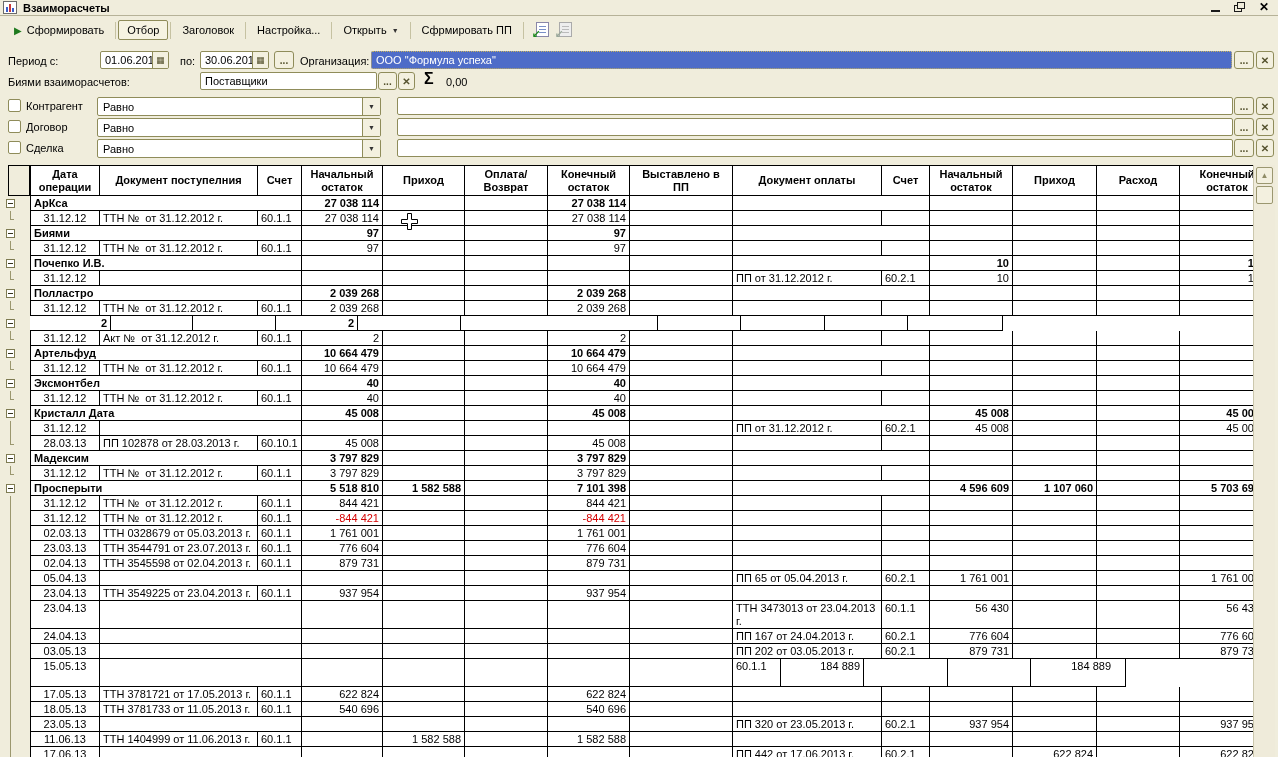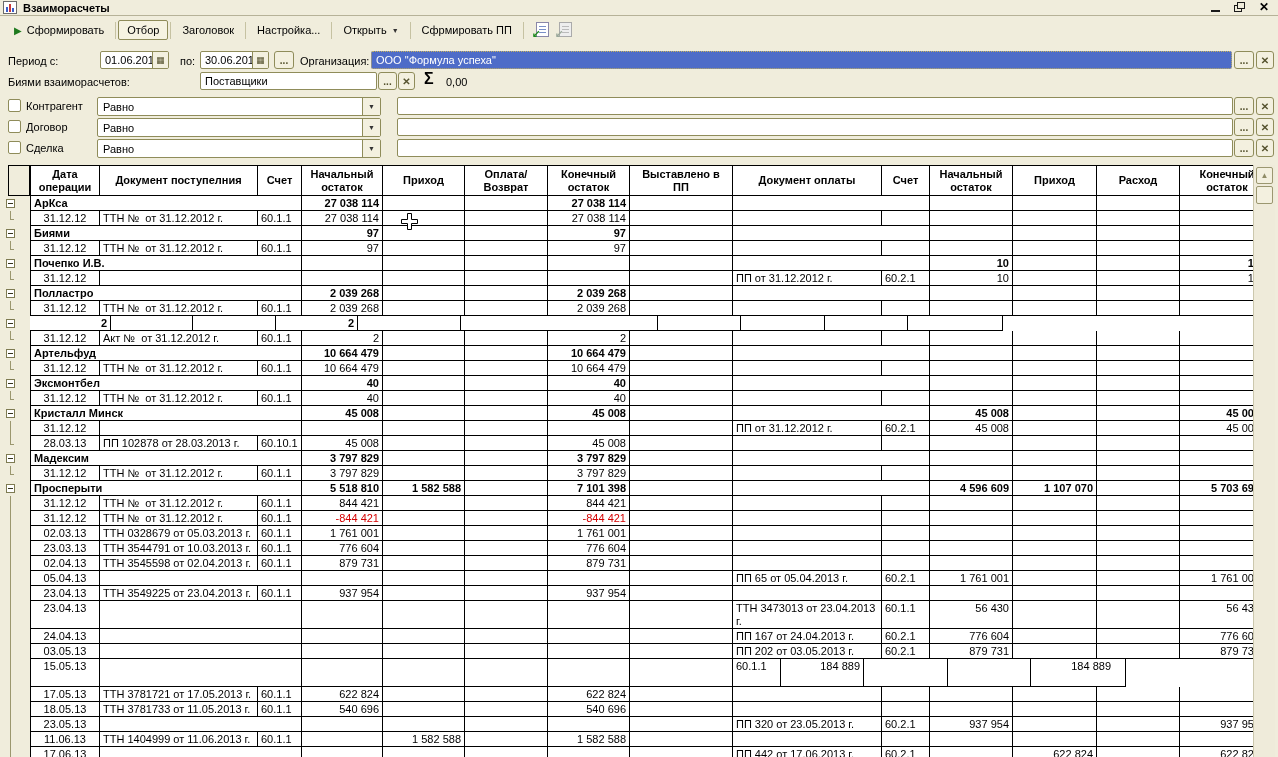--- a/index.html
+++ b/index.html
@@ -480,21 +480,21 @@
           <div class="cell txt" style="width: 48px;"></div>
           <div class="cell num" style="width: 83px;"></div>
           <div class="cell num" style="width: 84px;"></div>
           <div class="cell num" style="width: 83px;"></div>
           <div class="cell num last" style="width: 95px;"></div>
         </div>
         <div class="row g" style="height: 15px;">
           <div class="cell tree" style="width: 30px;">
             <div class="minusbox"></div>
           </div>
-          <div class="cell txt bl" style="width: 272px;">Кристалл Минск</div>
+          <div class="cell txt bl" style="width: 272px;">Кристалл Дата</div>
           <div class="cell num" style="width: 81px;">45 008</div>
           <div class="cell num" style="width: 82px;"></div>
           <div class="cell num" style="width: 83px;"></div>
           <div class="cell num" style="width: 82px;">45 008</div>
           <div class="cell num" style="width: 103px;"></div>
           <div class="cell txt" style="width: 197px;"></div>
           <div class="cell num" style="width: 83px;">45 008</div>
           <div class="cell num" style="width: 84px;"></div>
           <div class="cell num" style="width: 83px;"></div>
           <div class="cell num last" style="width: 95px;">45 008</div>
@@ -576,21 +576,21 @@
             <div class="minusbox"></div>
           </div>
           <div class="cell txt bl" style="width: 272px;">Просперыти</div>
           <div class="cell num" style="width: 81px;">5 518 810</div>
           <div class="cell num" style="width: 82px;">1 582 588</div>
           <div class="cell num" style="width: 83px;"></div>
           <div class="cell num" style="width: 82px;">7 101 398</div>
           <div class="cell num" style="width: 103px;"></div>
           <div class="cell txt" style="width: 197px;"></div>
           <div class="cell num" style="width: 83px;">4 596 609</div>
-          <div class="cell num" style="width: 84px;">1 107 070</div>
+          <div class="cell num" style="width: 84px;">1 107 060</div>
           <div class="cell num" style="width: 83px;"></div>
           <div class="cell num last" style="width: 95px;">5 703 699</div>
         </div>
         <div class="row" style="height: 15px;">
           <div class="cell tree" style="width: 30px;">
             <div class="tvline"></div>
           </div>
           <div class="cell date bl" style="width: 70px;">31.12.12</div>
           <div class="cell txt" style="width: 158px;">ТТН №  от 31.12.2012 г.</div>
           <div class="cell txt" style="width: 44px;">60.1.1</div>
@@ -642,21 +642,21 @@
           <div class="cell num" style="width: 83px;"></div>
           <div class="cell num" style="width: 84px;"></div>
           <div class="cell num" style="width: 83px;"></div>
           <div class="cell num last" style="width: 95px;"></div>
         </div>
         <div class="row" style="height: 15px;">
           <div class="cell tree" style="width: 30px;">
             <div class="tvline"></div>
           </div>
           <div class="cell date bl" style="width: 70px;">23.03.13</div>
-          <div class="cell txt" style="width: 158px;">ТТН 3544791 от 10.03.2013 г.</div>
+          <div class="cell txt" style="width: 158px;">ТТН 3544791 от 23.07.2013 г.</div>
           <div class="cell txt" style="width: 44px;">60.1.1</div>
           <div class="cell num" style="width: 81px;">776 604</div>
           <div class="cell num" style="width: 82px;"></div>
           <div class="cell num" style="width: 83px;"></div>
           <div class="cell num" style="width: 82px;">776 604</div>
           <div class="cell num" style="width: 103px;"></div>
           <div class="cell txt wrap" style="width: 149px;"></div>
           <div class="cell txt" style="width: 48px;"></div>
           <div class="cell num" style="width: 83px;"></div>
           <div class="cell num" style="width: 84px;"></div>

